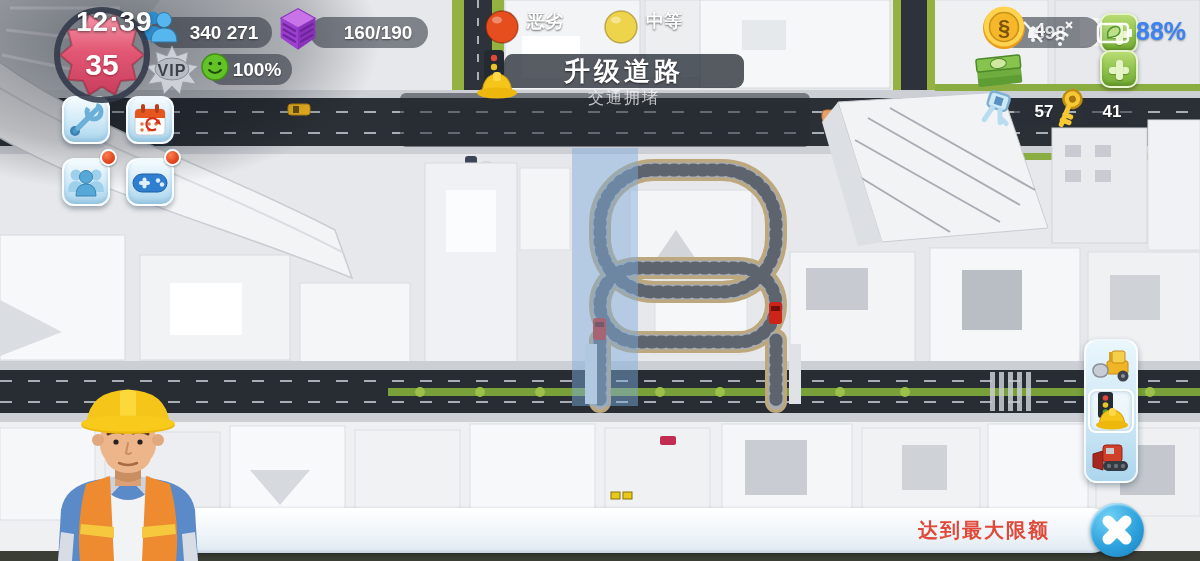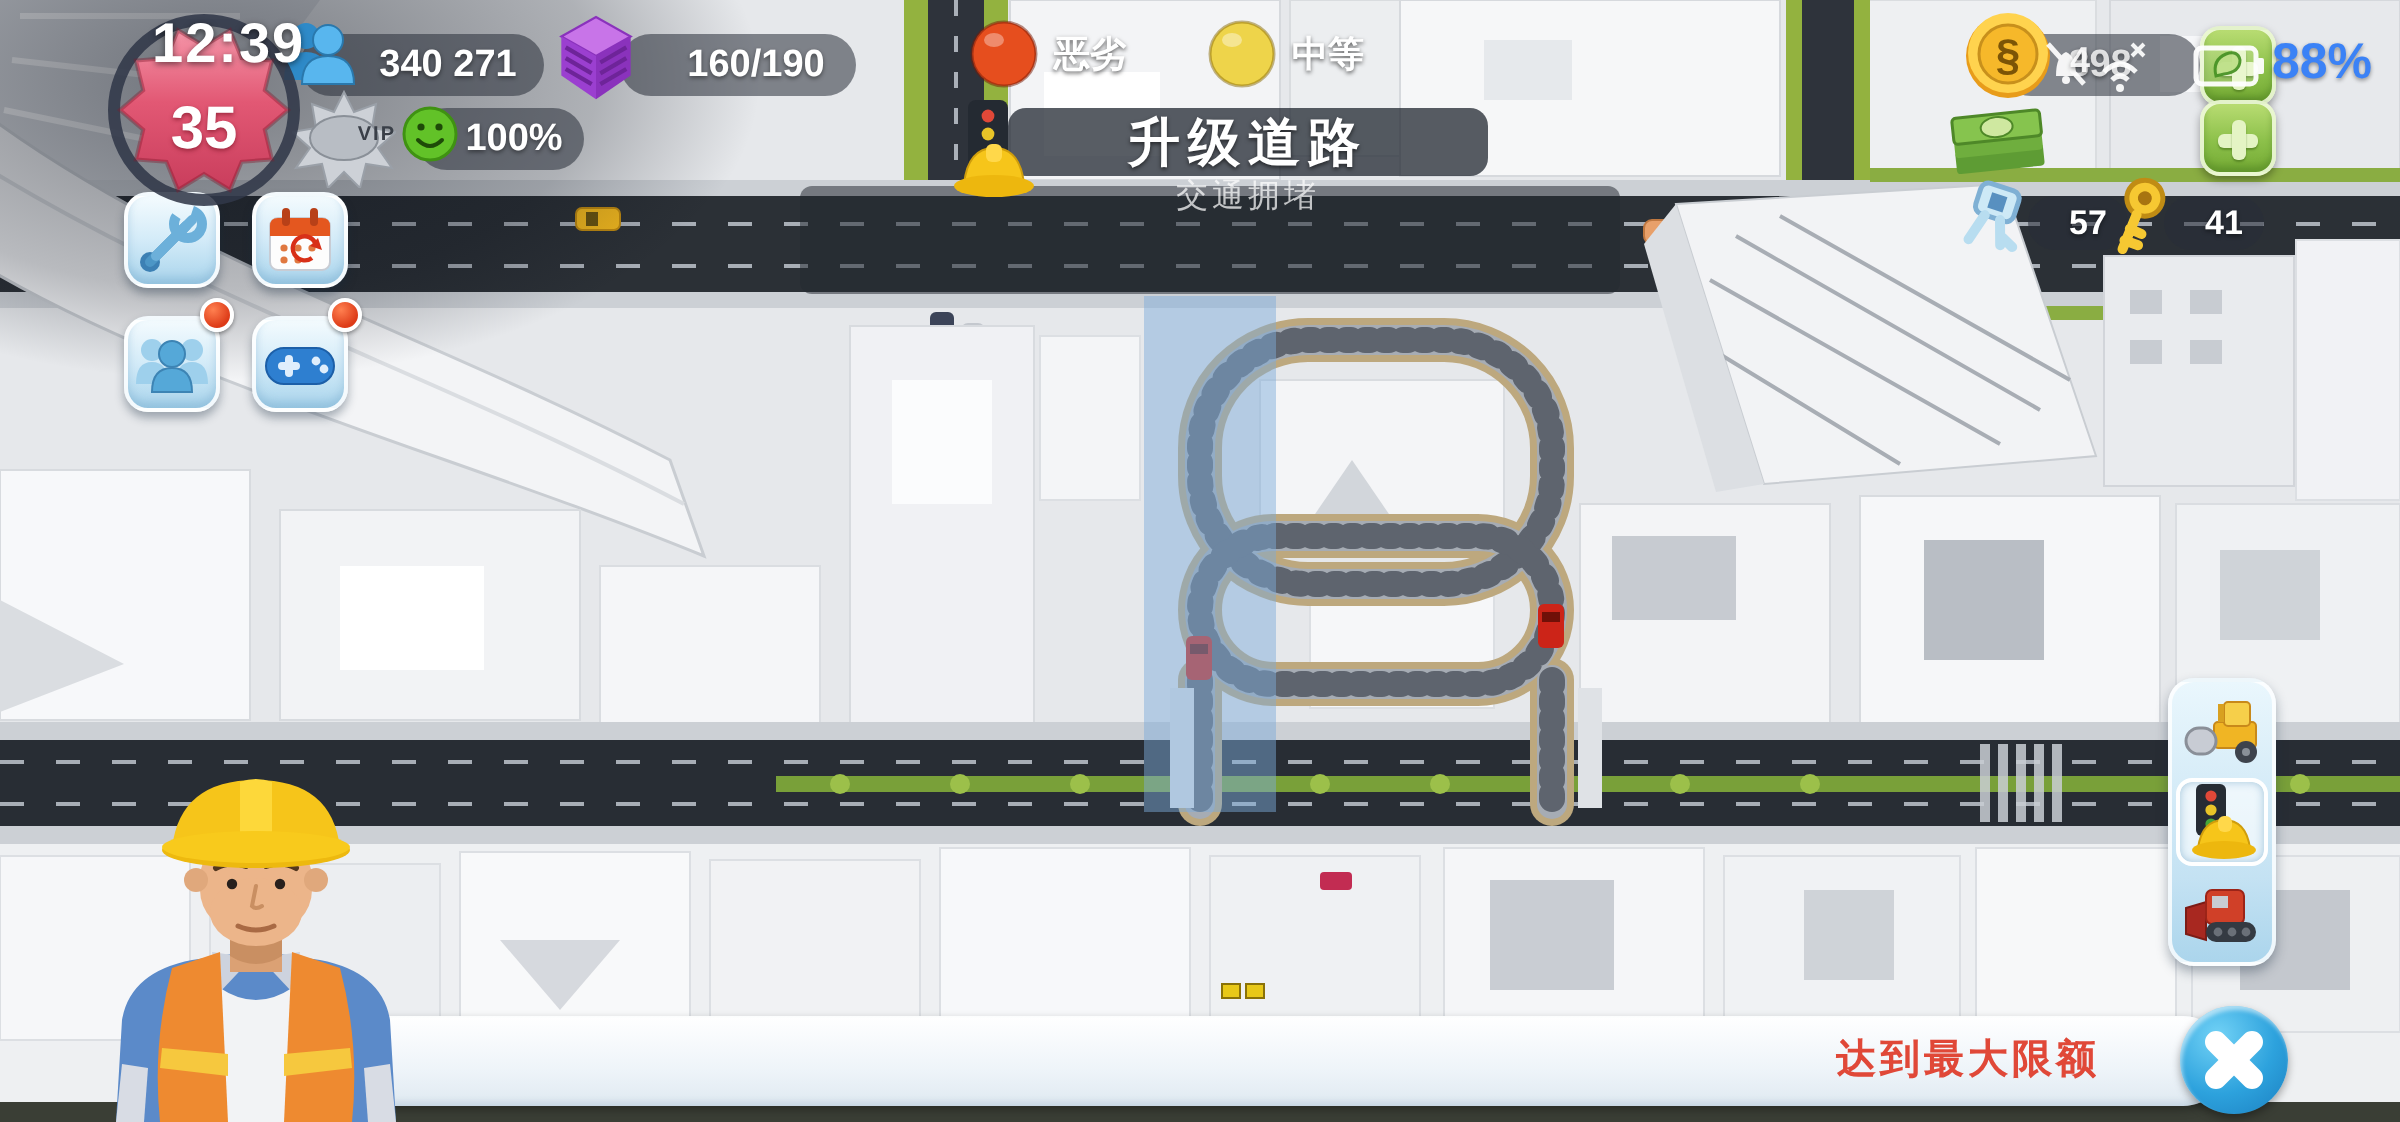--- a/index.html
+++ b/index.html
@@ -43,21 +43,21 @@
 
   
   .panel-title{position:absolute;left:504px;top:54px;width:240px;height:34px;border-radius:9px;
         background:rgba(30,36,46,.74);color:#fff;font-size:26px;font-weight:bold;
         letter-spacing:4px;text-align:center;line-height:34px;
         text-shadow:0 1px 2px rgba(0,0,0,.6);z-index:22;}
   .panel-sub{position:absolute;left:504px;top:88px;width:240px;text-align:center;
         color:rgba(255,255,255,.72);font-size:16px;font-weight:normal;letter-spacing:2px;z-index:23;}
   .legend-strip{position:absolute;left:400px;top:93px;width:410px;height:54px;border-radius:6px;
         background:rgba(36,42,50,.52);z-index:21;}
-  .legend-item{position:absolute;top:9px;display:flex;align-items:center;gap:7px;z-index:24;}
+  .legend-item{position:absolute;top:9px;display:flex;align-items:flex-start;gap:7px;z-index:24;}
   .legend-label{color:#fff;font-size:18px;font-weight:bold;text-shadow:0 1px 2px rgba(0,0,0,.6);}
 
   
   .build-bar{position:absolute;left:1084px;top:339px;width:54px;height:144px;border-radius:13px;
         background:linear-gradient(180deg,#eaf7fd 0%,#c4e2f3 70%,#abd5ec 100%);
         border:2px solid rgba(255,255,255,.8);
         box-shadow:0 3px 6px rgba(20,40,60,.35);
         display:flex;flex-direction:column;align-items:center;padding:3px 0;gap:2px;z-index:20;}
   .build-cell{width:46px;height:44px;border-radius:8px;display:flex;align-items:center;
         justify-content:center;cursor:pointer;}
@@ -71,22 +71,22 @@
         z-index:25;}
   .toast-msg{position:absolute;right:64px;top:0;height:45px;line-height:45px;
         color:#e04838;font-size:20px;font-weight:bold;letter-spacing:2px;}
   .close-btn{position:absolute;left:1090px;top:503px;width:54px;height:54px;border-radius:50%;
         background:radial-gradient(circle at 35% 28%,#72d2f6 0%,#2da2dd 55%,#1b7fc0 100%);
         box-shadow:0 2px 4px rgba(0,0,0,.35), inset 1px 2px 2px rgba(255,255,255,.55);
         cursor:pointer;z-index:26;}
 
   .lvl-num{position:absolute;left:52px;top:48px;width:100px;text-align:center;color:#fff;
         font-size:30px;font-weight:bold;text-shadow:0 1px 2px rgba(140,30,50,.8);z-index:31;}
-  .vip-text{position:absolute;left:146px;top:62px;width:52px;text-align:right;color:#3a3f48;
-        font-size:10px;font-weight:bold;letter-spacing:1px;z-index:32;}
+  .vip-text{position:absolute;left:146px;top:62px;width:52px;text-align:center;color:#3a3f48;
+        font-size:16px;font-weight:bold;letter-spacing:1px;z-index:32;}
   .coin-sym{font-size:22px;font-weight:bold;fill:#7c5406;}
   .net-4{position:absolute;left:1035px;top:20px;color:rgba(255,255,255,.9);font-size:18px;
         font-weight:bold;z-index:30;text-shadow:0 1px 2px rgba(0,0,0,.4);}
   .dim-val{color:rgba(255,255,255,.8);}
 </style>
 </head>
 <body>
 
 <div id="stage">
 

